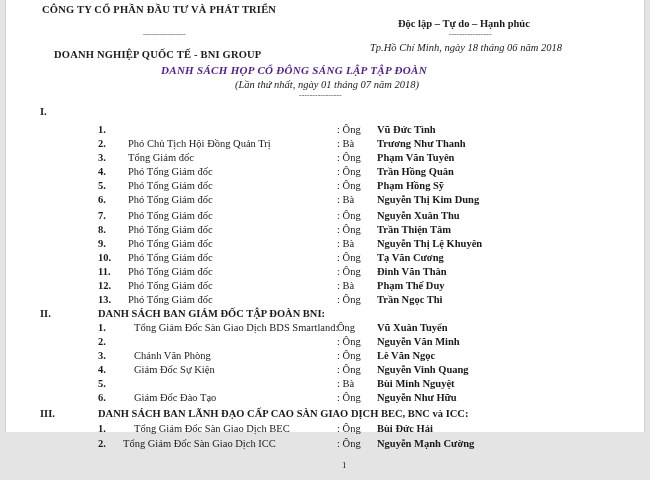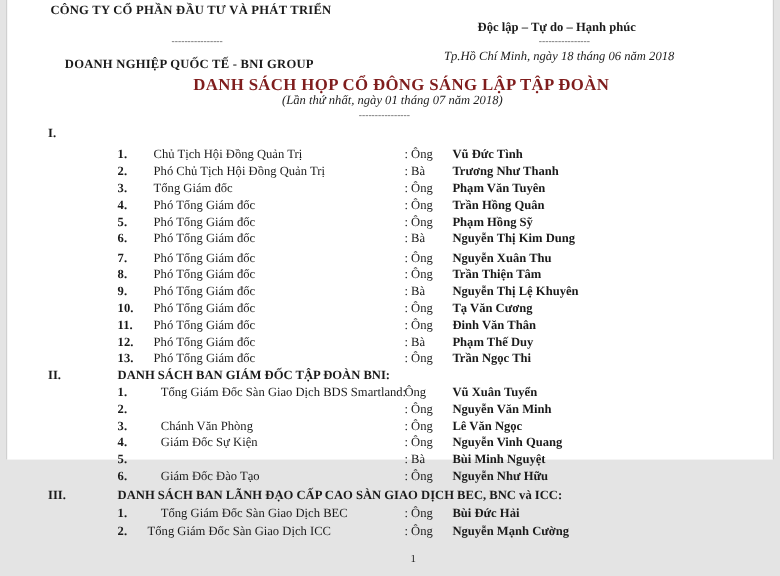--- a/index.html
+++ b/index.html
@@ -4,32 +4,32 @@
   <style>
     html, body { margin: 0; padding: 0; }
     body {
       width: 650px; height: 480px; overflow: hidden;
       background: #e4e4e4;
       font-family: "Liberation Serif", "DejaVu Serif", serif;
       color: #1a1a1a;
       position: relative;
     }
     .page {
-      position: absolute; left: 5px; top: 0; width: 638px; height: 383px;
+      position: absolute; left: 5px; top: 0; width: 638px; height: 432px;
       background: #ffffff;
       border-left: 1px solid #d0d0d0;
       border-right: 1px solid #d0d0d0;
     }
     .abs { position: absolute; white-space: nowrap; }
     .hdr-bold { font-weight: bold; font-size: 10.5px; letter-spacing: 0.2px; }
     .hdr-sub { font-weight: bold; font-size: 10.5px; }
     .dash { font-size: 8px; color: #555; letter-spacing: 0px; }
     .italic { font-style: italic; font-size: 10.5px; }
     .title {
-      font-weight: bold; font-size: 14px; color: #7f1d1d; letter-spacing: 0.3px;
+      font-weight: bold; font-size: 11px; color: #4c1d95; letter-spacing: 0.3px; font-style: italic;
     }
     .section { font-weight: bold; font-size: 10.5px; }
     .row { position: absolute; left: 0; width: 638px; height: 15px; font-size: 10.5px; }
     .row .num { position: absolute; left: 92px; font-weight: bold; }
     .row .role { position: absolute; left: 122px; }
     .row .hon { position: absolute; left: 331px; }
     .row .name { position: absolute; left: 371px; font-weight: bold; }
     .roman { position: absolute; left: 34px; }
     .sec-label { position: absolute; left: 92px; }
   </style>
@@ -49,21 +49,20 @@
   <div class="abs title" style="left:155px; top:64px;">DANH SÁCH HỌP CỔ ĐÔNG SÁNG LẬP TẬP ĐOÀN</div>
   <div class="abs italic" style="left:229px; top:79px;">(Lần thứ nhất, ngày 01 tháng 07 năm 2018)</div>
   <div class="abs dash" style="left:293px; top:91px;">----------------</div>
 
   <div class="row section" style="top:106px;">
     <span class="roman">I.</span>
   </div>
 
   <div class="row" style="top:124px;">
     <span class="num">1.</span>
-    <span class="role">Chủ Tịch Hội Đồng Quản Trị</span>
     <span class="hon">: Ông</span>
     <span class="name">Vũ Đức Tình</span>
   </div>
   <div class="row" style="top:138px;">
     <span class="num">2.</span>
     <span class="role">Phó Chủ Tịch Hội Đồng Quản Trị</span>
     <span class="hon">: Bà</span>
     <span class="name">Trương Như Thanh</span>
   </div>
   <div class="row" style="top:152px;">

